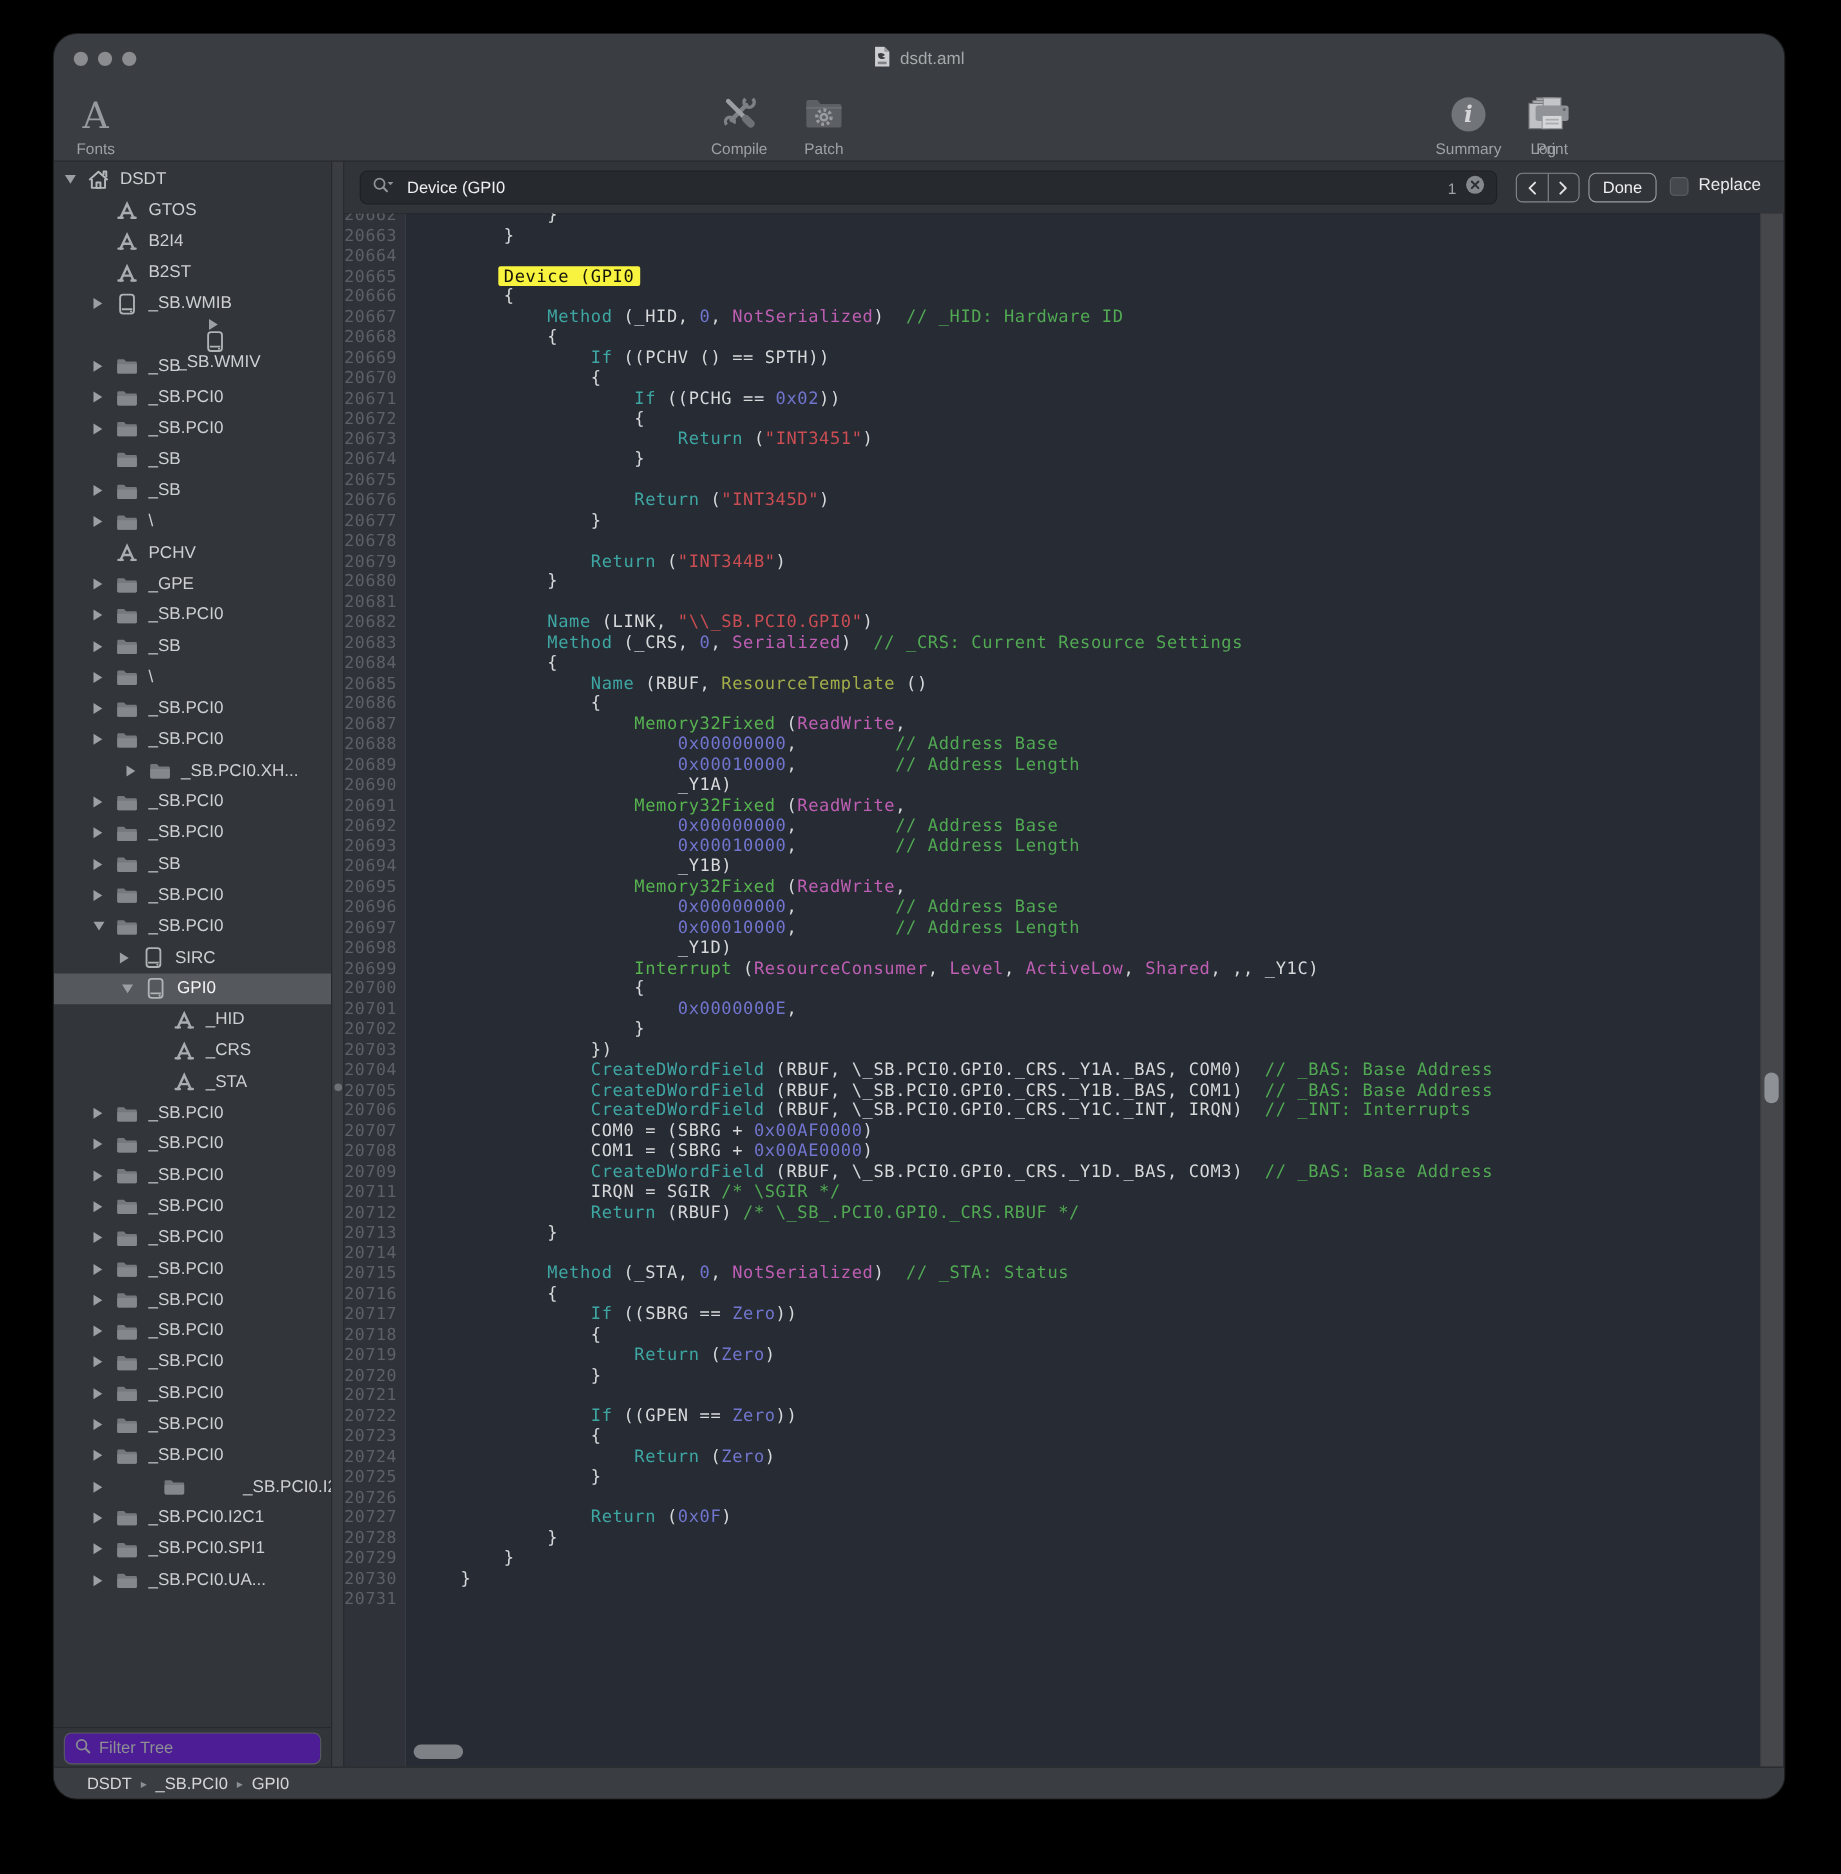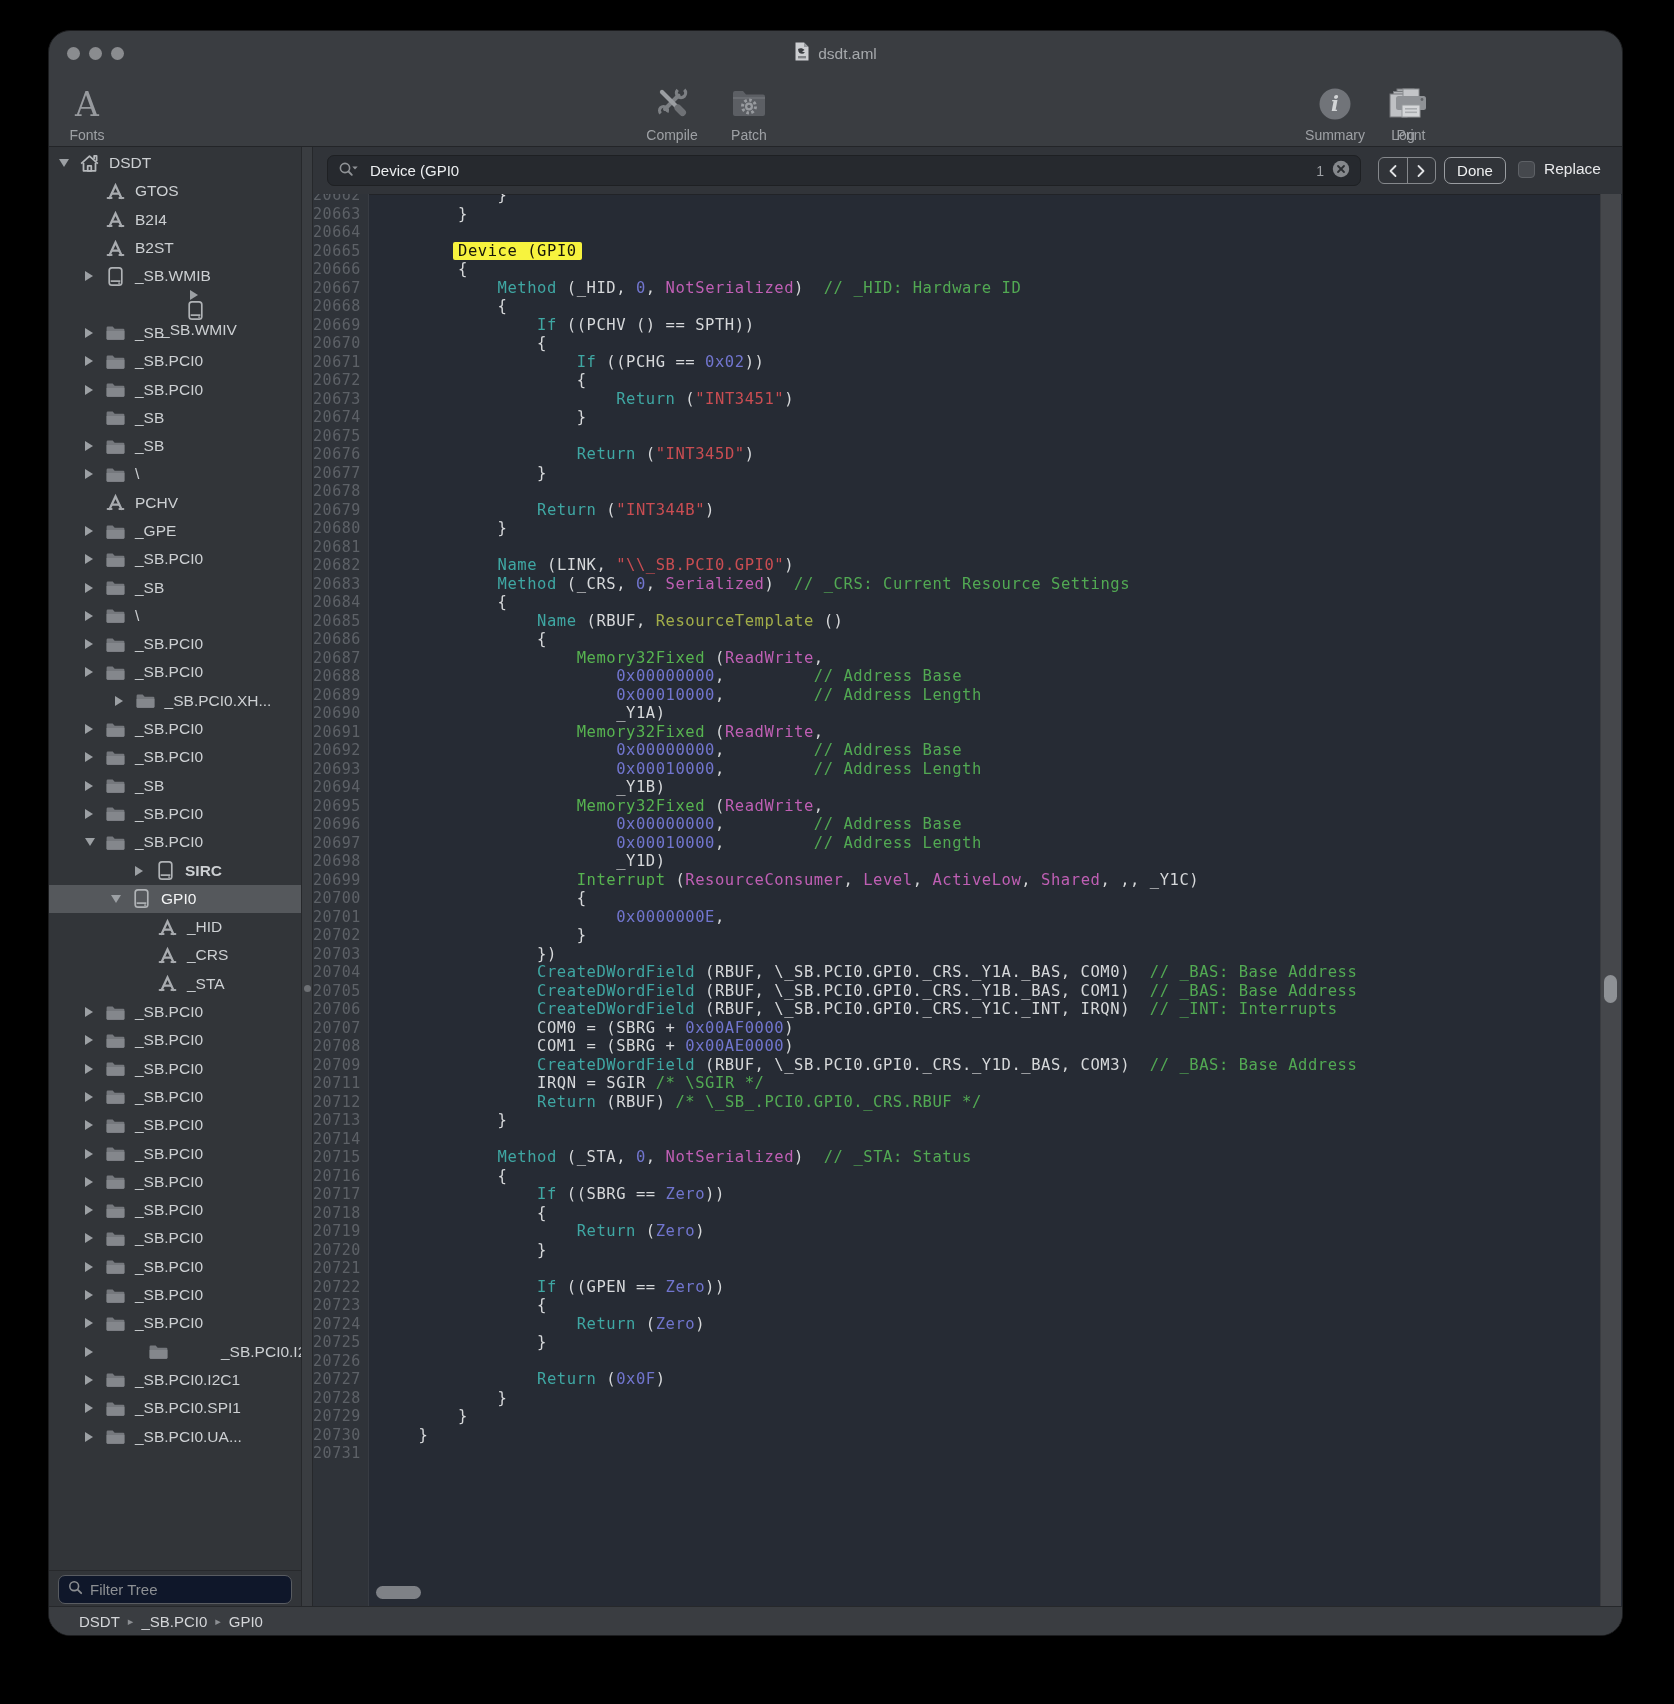--- a/index.html
+++ b/index.html
@@ -24,21 +24,21 @@
   .sidebar{position:absolute;left:0;top:0;bottom:0;width:252px;background:#323539;overflow:hidden;}
   .tree{position:absolute;top:2px;left:0;right:0;}
   .tree-row{height:28.3px;display:flex;align-items:center;font-size:15.5px;color:#cdd0d3;}
   .tree-row.sel{background:#55585c;color:#f3f4f5;}
   .tri{width:19px;flex:none;display:flex;align-items:center;justify-content:flex-start;}
   .tri.right::before{content:'';border-left:8px solid #9ca0a4;border-top:5px solid transparent;border-bottom:5px solid transparent;}
   .tri.down::before{content:'';border-top:8px solid #9ca0a4;border-left:5px solid transparent;border-right:5px solid transparent;}
   .node-icon{width:23px;height:21px;margin-right:8px;flex:none;display:flex;align-items:center;justify-content:center;}
   .sidebar-sep{position:absolute;left:0;right:0;bottom:36px;height:1px;background:#27292c;}
   .filter-box{position:absolute;left:9px;right:9px;bottom:3px;height:29px;border:1px solid #595c61;border-radius:7px;
-              background:#0f172a;display:flex;align-items:center;padding:0 9px;gap:7px;box-sizing:border-box;}
+              background:#4c1d95;display:flex;align-items:center;padding:0 9px;gap:7px;box-sizing:border-box;}
   .filter-ph{font-size:15px;color:#8d9094;}
   
   .divider{position:absolute;left:252px;top:0;bottom:0;width:12px;background:#3a3d41;
            border-left:1px solid #26282b;border-right:1px solid #26282b;box-sizing:border-box;}
   .drag-dot{position:absolute;left:2px;top:838px;width:7px;height:7px;border-radius:50%;background:#6d7074;}
   
   .codepane{position:absolute;left:264px;right:0;top:0;bottom:0;background:#262b34;}
   .findbar{position:absolute;top:0;left:0;right:0;height:47px;background:#313439;border-bottom:1px solid #212327;}
   .search-field{position:absolute;left:14px;top:8px;width:1034px;height:31px;background:#26292e;border:1px solid #1e2023;
                 border-radius:7px;display:flex;align-items:center;padding:0 10px;gap:8px;box-sizing:border-box;}
@@ -422,21 +422,21 @@
           <div class="tree-row" style="padding-left: 36px;">
             <span class="tri down"></span>
             <span class="node-icon">
               <svg width="21" height="17" viewBox="0 0 20 16">
                 <path d="M1.5 3.6 Q1.5 2.4 2.7 2.4 H7.3 L9.2 4.4 H17.3 Q18.5 4.4 18.5 5.6 V13.6 Q18.5 14.8 17.3 14.8 H2.7 Q1.5 14.8 1.5 13.6 Z" fill="#75787d"></path>
                 <path d="M1.5 6.6 H18.5 V13.6 Q18.5 14.8 17.3 14.8 H2.7 Q1.5 14.8 1.5 13.6 Z" fill="#84878c"></path>
               </svg>
             </span>
             <span>_SB.PCI0</span>
           </div>
-          <div class="tree-row" style="padding-left: 86px; font-weight: bold;">
+          <div class="tree-row" style="padding-left: 60px;">
             <span class="tri right"></span>
             <span class="node-icon">
               <svg width="19" height="21" viewBox="0 0 18 20" fill="none" stroke="#b0b3b6" stroke-width="1.6">
                 <rect x="3" y="1.8" width="12" height="16.4" rx="2.6"></rect>
                 <path d="M4.4 14.4 H13.6"></path>
                 <circle cx="12.4" cy="16.3" r="0.9" fill="#b0b3b6" stroke="none"></circle>
               </svg>
             </span>
             <span>SIRC</span>
           </div>

